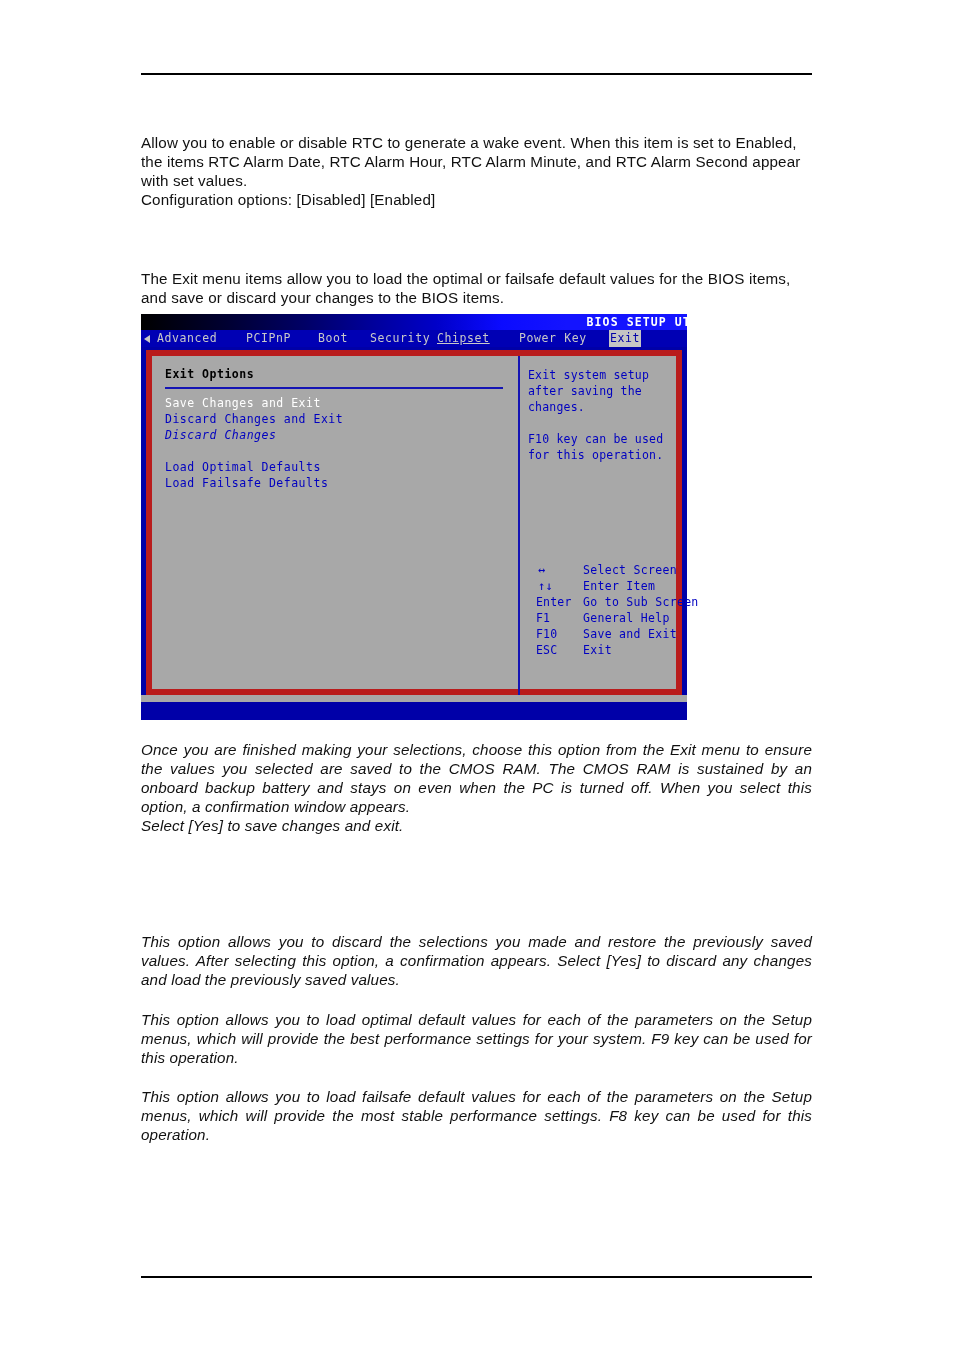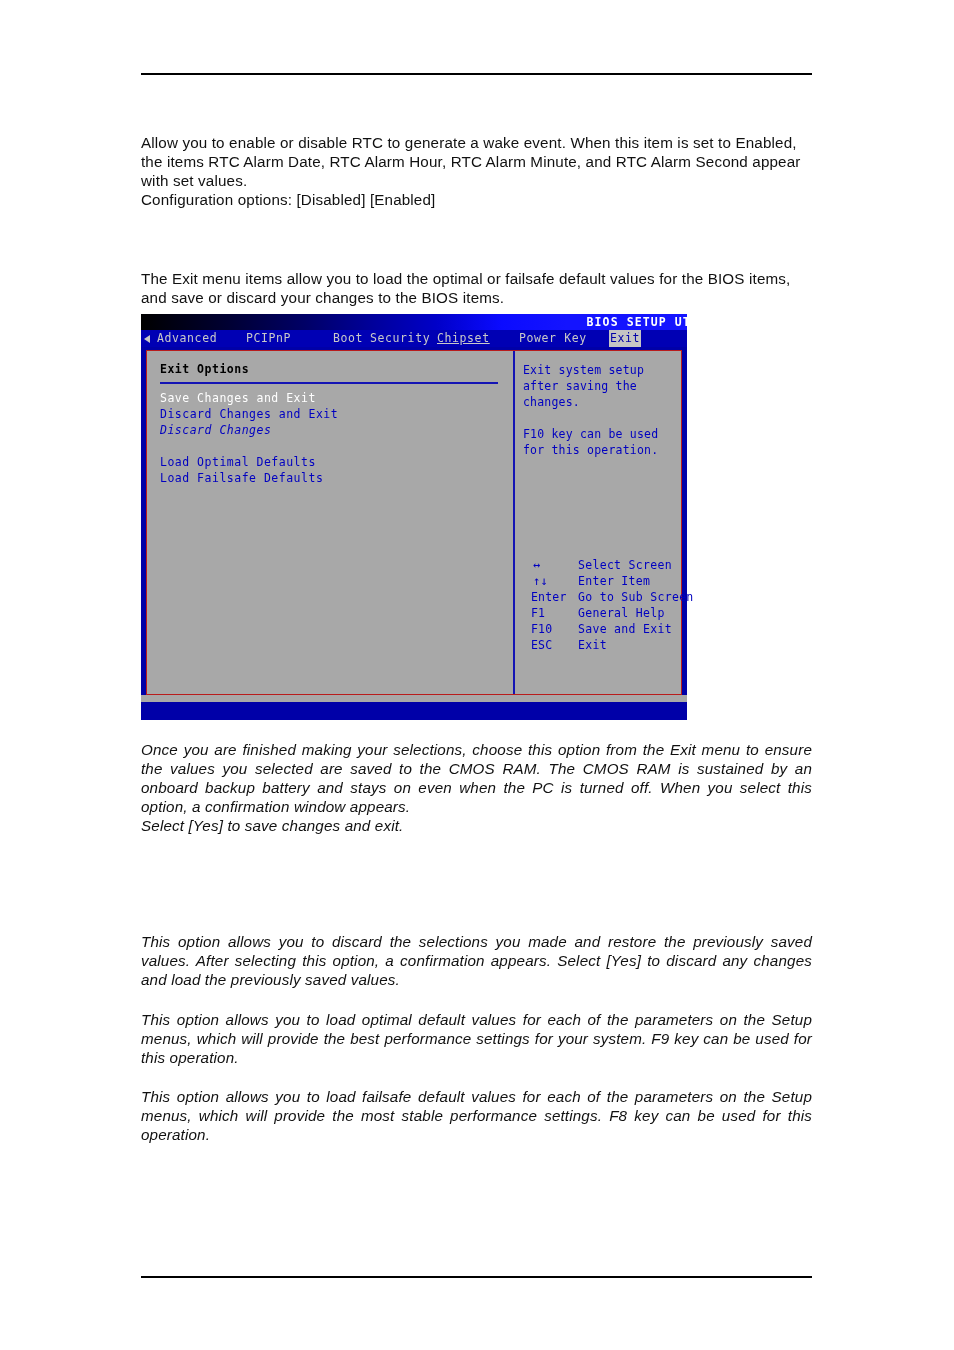--- a/index.html
+++ b/index.html
@@ -132,21 +132,21 @@
     padding: 0 1px;
   }
 
   
   .bios-body {
     position: absolute;
     left: 5px; top: 36px;
     width: 536px;
     height: 345px;
     background: #a8a8a8;
-    border: 1px solid #b91c1c;
+    border: 6px solid #b91c1c;
     box-sizing: border-box;
   }
 
   .panel-divider {
     position: absolute;
     left: 366px; top: 0;
     width: 2px; height: 343px;
     background: #1414b4;
   }
 
@@ -266,21 +266,21 @@
   <div class="bios">
 
     <div class="bios-titlebar">
       <div class="bios-title">BIOS SETUP UTILITY</div>
     </div>
 
     <div class="bios-menubar">
       <span class="menu-arrow"></span>
       <span class="menu-item" style="left:16px;">Advanced</span>
       <span class="menu-item" style="left:105px;">PCIPnP</span>
-      <span class="menu-item" style="left:192px;">Boot</span>
+      <span class="menu-item" style="left:177px;">Boot</span>
       <span class="menu-item" style="left:229px;">Security</span>
       <span class="menu-item" style="left:296px;text-decoration:underline;">Chipset</span>
       <span class="menu-item" style="left:378px;">Power Key</span>
       <span class="menu-item selected" style="left:468px;">Exit</span>
     </div>
 
     <div class="bios-body">
 
       <div class="panel-divider"></div>
 

